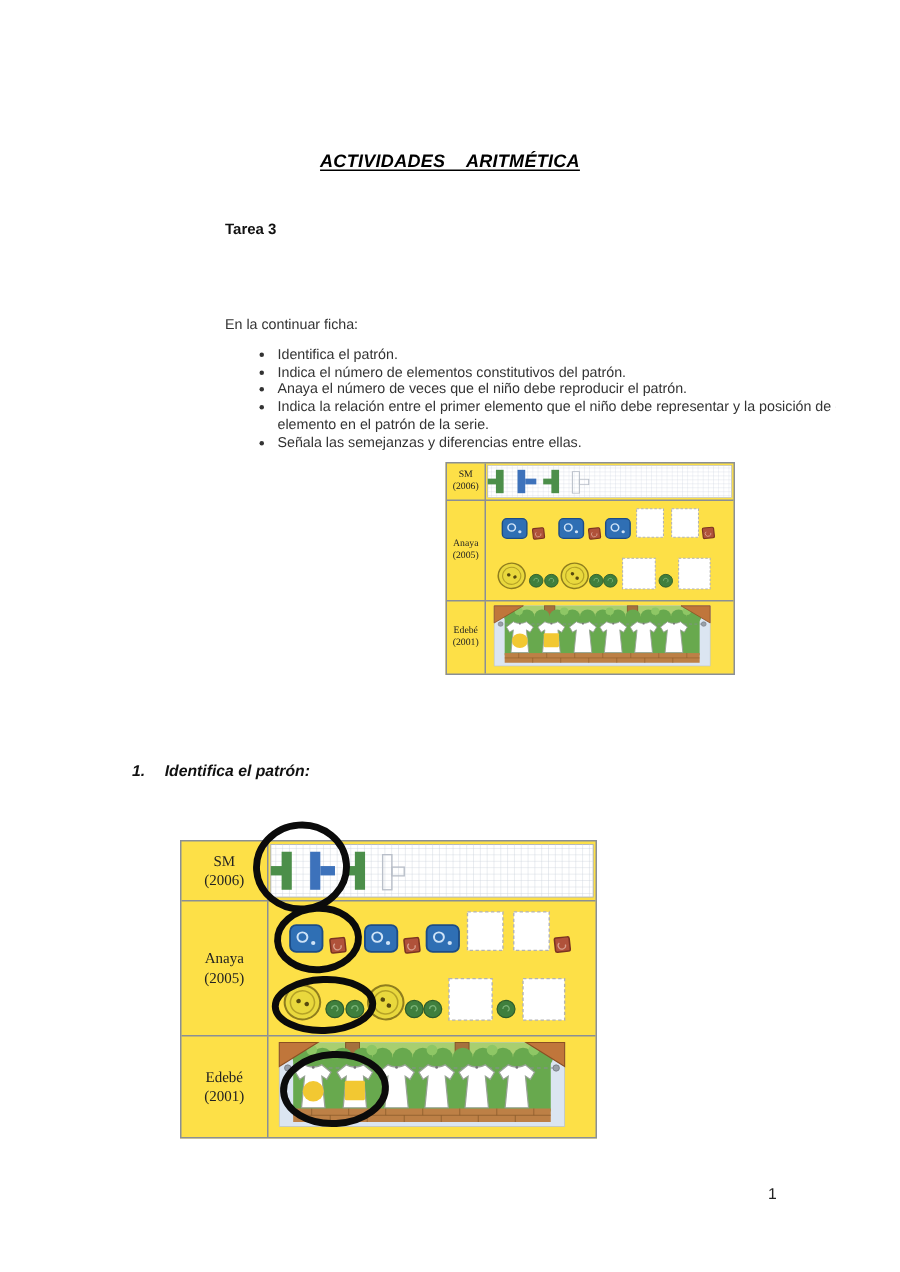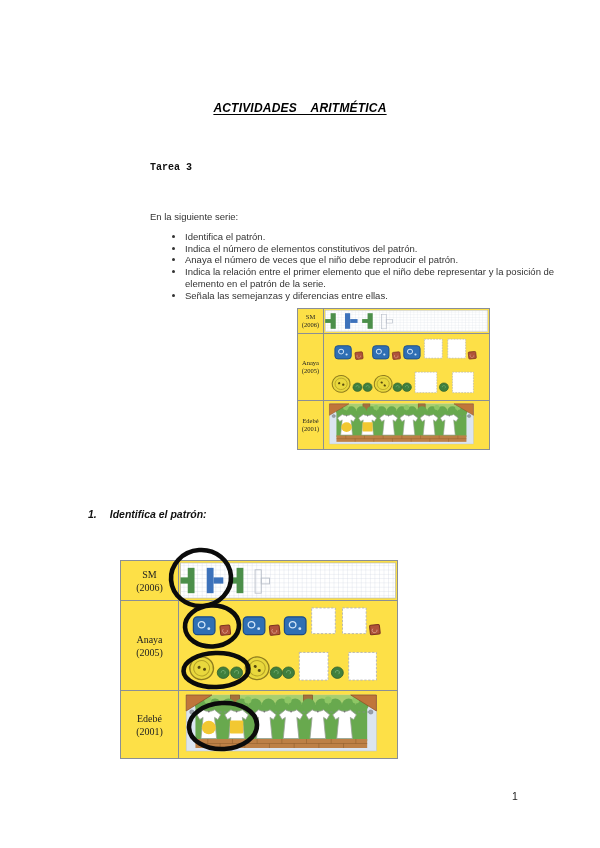--- a/index.html
+++ b/index.html
@@ -1,21 +1,21 @@
 <!DOCTYPE html>
 <html style="--shape-green: #4c8f4a; --shape-blue: #3d72bb; --anaya-blue: #2f6fb4; --red-square: #b0523a; --button-yellow: #e9d83d; --dot-green: #3f7f3d; --mark-yellow: #f2c832; --scene-bg: #dbe5f1; --bush-light: #a8cf70; --bush-dark: #68a94e; --trunk-brown: #a5713d; --ground-brown: #bd8046; --grid-line: #ccd2dd; --table-border: #8a8f96; --circle-black: #0b0b0b;"><head>
 <meta charset="utf-8">
 <style>
   html,body{margin:0;padding:0;background:#ffffff;}
   .page{position:relative;width:557px;height:848px;background:#ffffff;overflow:hidden;
         font-family:"Liberation Sans",sans-serif;color:#333;}
   .doc-title{position:absolute;top:98px;left:0;width:600px;text-align:center;}
   .doc-title span{font-size:12px;font-weight:bold;font-style:italic;color:#000;
         text-decoration:underline;text-underline-offset:2px;white-space:pre;letter-spacing:0.2px;}
-  .tarea-heading{position:absolute;left:150px;top:162px;font-size:10px;font-weight:bold;color:#111;font-family:Liberation Mono, monospace;}
+  .tarea-heading{position:absolute;left:150px;top:148px;font-size:10px;font-weight:bold;color:#111;}
   .tarea-paragraph{position:absolute;left:150px;top:181px;width:419px;font-size:9.5px;
         line-height:13px;text-align:justify;}
   .ficha-intro{position:absolute;left:150px;top:211px;font-size:9.5px;}
   .bullet-list{position:absolute;left:168px;top:231px;width:397px;margin:0;padding:0 0 0 17px;
         font-size:9.5px;line-height:11.7px;}
   .bullet-list li{margin:0;padding:0;}
   .exercise-heading{position:absolute;left:88px;top:508px;font-size:10.5px;font-weight:bold;color:#111;font-style:italic;}
   .exercise-heading .ex-label{margin-left:13px;}
   .page-number{position:absolute;left:512px;top:790px;font-size:10.5px;color:#222;}
 
@@ -187,21 +187,21 @@
 
 <div class="page">
 
   <div class="doc-title">
     <span>ACTIVIDADES    ARITMÉTICA</span>
   </div>
 
   <div class="tarea-heading">Tarea 3</div>
 
 
-  <div class="ficha-intro">En la siguiente serie:</div>
+  <div class="ficha-intro">En la continuar ficha:</div>
 
   <ul class="bullet-list">
     <li>Identifica el patrón.</li>
     <li>Indica el número de elementos constitutivos del patrón.</li>
     <li>Anaya el número de veces que el niño debe reproducir el patrón.</li>
     <li>Indica la relación entre el primer elemento que el niño debe representar y la posición de ese elemento en el patrón de la serie.</li>
     <li>Señala las semejanzas y diferencias entre ellas.</li>
   </ul>
 
   <div class="ptable ptable-small">

